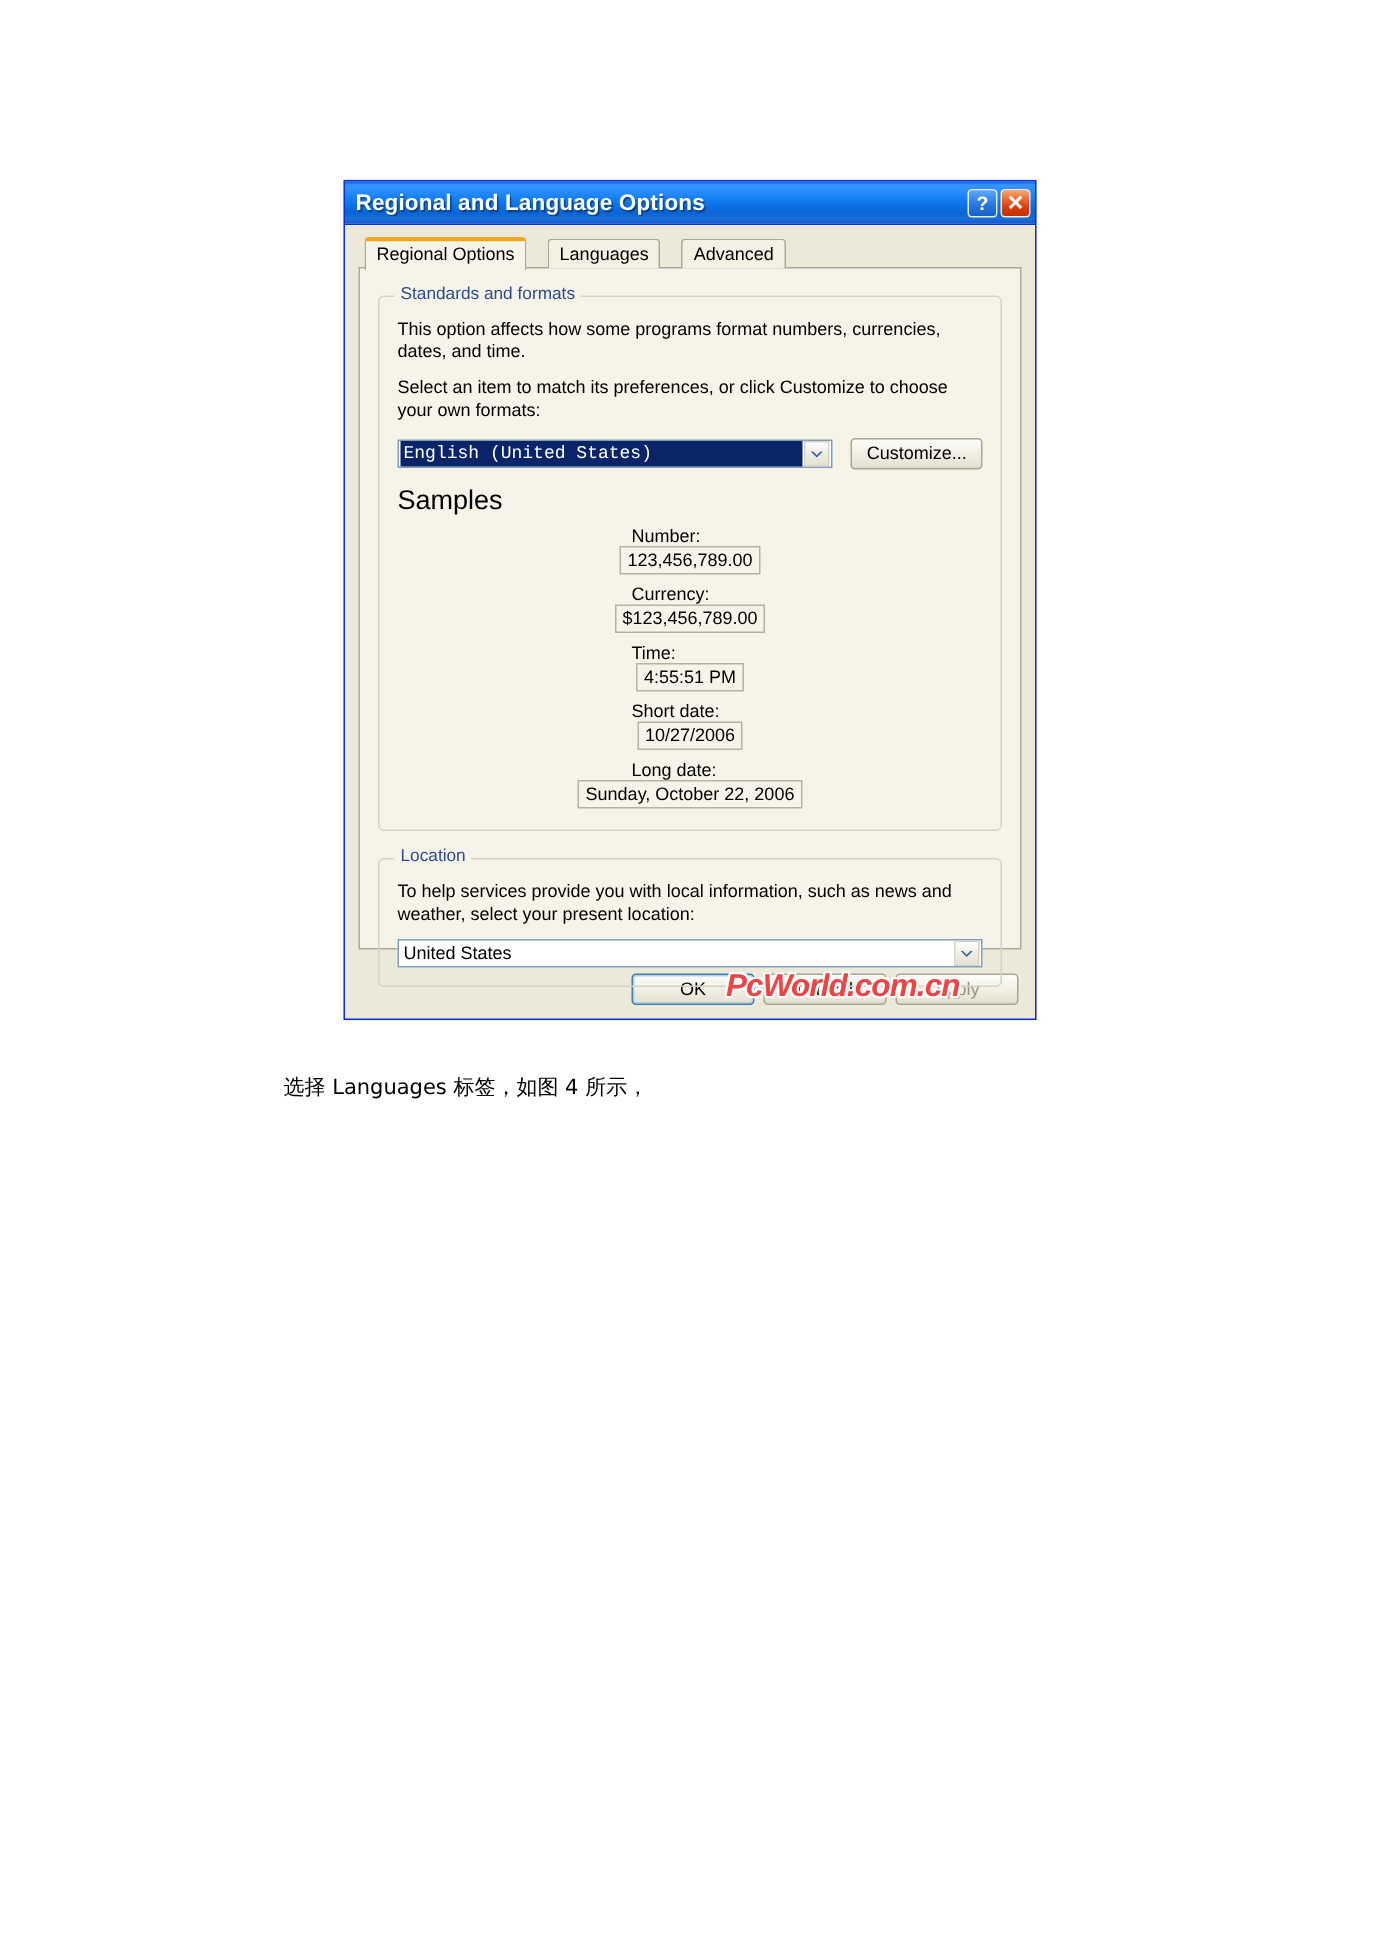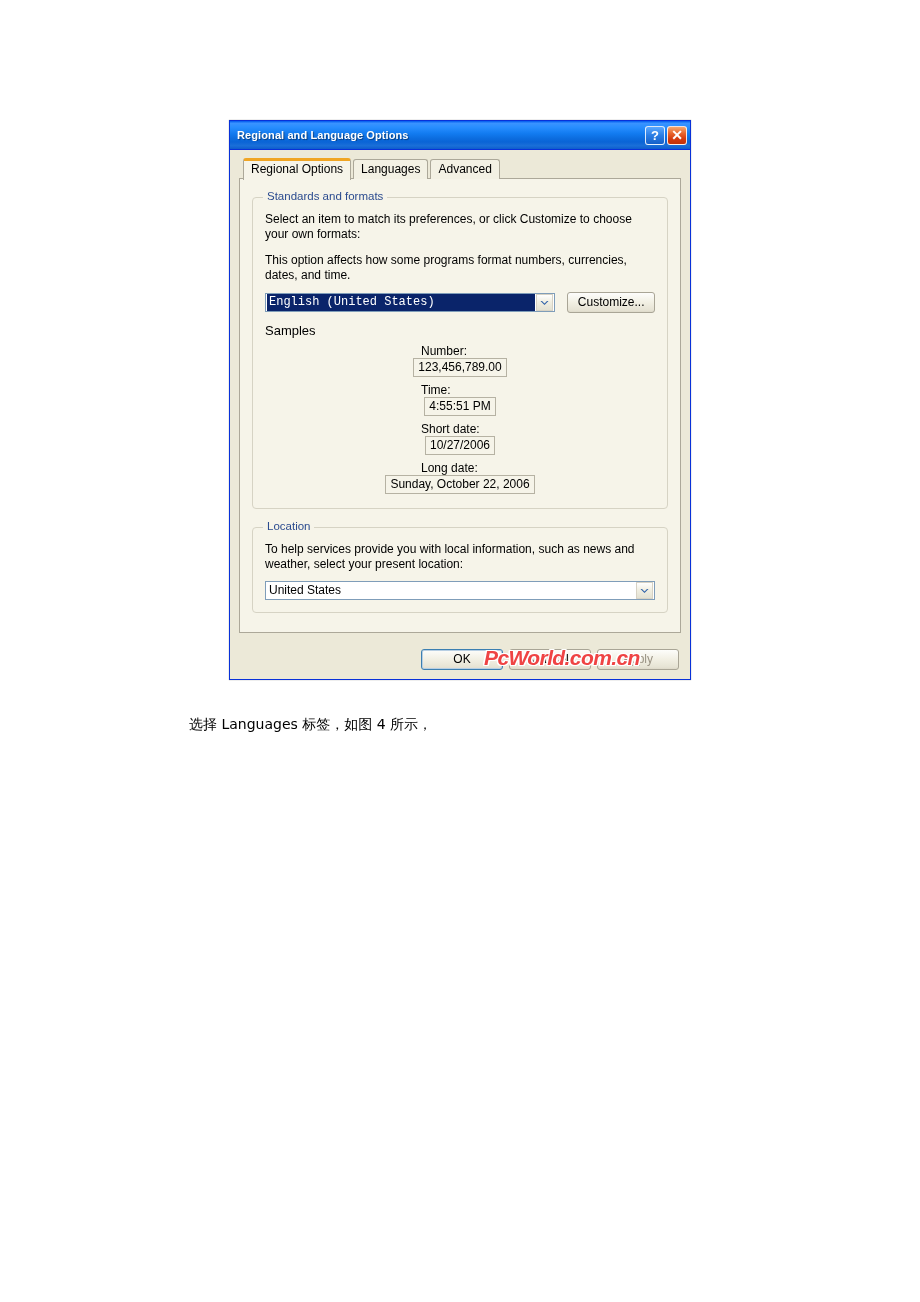--- a/index.html
+++ b/index.html
@@ -35,21 +35,21 @@
         #0c6ddf 62%, #0a64d6 75%, #1a6fd8 88%, #0e5ccd 100%);
     display: flex;
     align-items: center;
     position: relative;
     border-bottom: 1px solid #0831d9;
     box-sizing: border-box;
     padding: 0 3px 0 7px;
   }
   .title-text {
     color: #ffffff;
-    font-size: 11px;
+    font-size: 15px;
     font-weight: bold;
     letter-spacing: 0.1px;
     text-shadow: 1px 1px 1px rgba(0,0,0,0.45);
     flex: 1;
     white-space: nowrap;
     overflow: hidden;
   }
   .title-buttons {
     display: flex;
     align-items: center;
@@ -94,21 +94,21 @@
     z-index: 3;
   }
   .tab {
     font-size: 12px;
     color: #000000;
     padding: 2px 7px 3px 7px;
     background: #f3f1e4;
     border: 1px solid #aca899;
     border-bottom: none;
     border-radius: 3px 3px 0 0;
-    margin-right: 2px;
+    margin-right: 14px;
     line-height: 14px;
     cursor: default;
     box-sizing: border-box;
     height: 20px;
   }
   .tab.active {
     background: #f6f4e9;
     border-top: 3px solid #f0a524;
     padding-top: 1px;
     height: 22px;
@@ -240,21 +240,21 @@
     border: 1px solid #b6b2a3;
     box-sizing: border-box;
     font-size: 12px;
     line-height: 17px;
     padding: 0 4px;
     color: #000;
     overflow: hidden;
     white-space: nowrap;
   }
   .samples-title {
-    font-size: 13px;
+    font-size: 18px;
     margin: 4px 0 6px 0;
   }
 
   
   .footer {
     position: absolute;
     left: 0;
     right: 0;
     bottom: 8px;
     display: flex;
@@ -317,42 +317,46 @@
       <div class="tab active">Regional Options</div>
       <div class="tab">Languages</div>
       <div class="tab">Advanced</div>
     </div>
 
     <div class="tabpanel">
 
       <div class="groupbox">
         <div class="legend">Standards and formats</div>
 
+        <p class="para">This option affects how some programs format numbers, currencies, dates, and time.</p>
         <p class="para tight">Select an item to match its preferences, or click Customize to choose your own formats:</p>
-        <p class="para">This option affects how some programs format numbers, currencies, dates, and time.</p>
 
         <div class="row" style="margin-bottom:10px;">
           <div class="combo selected" style="width:292px;font-family:Liberation Mono, monospace;">
             <span class="val">English (United States)</span>
             <span class="arrowbtn">
               <svg width="9" height="6" viewBox="0 0 9 6" aria-hidden="true">
                   <path d="M0.5 1 L4.5 5 L8.5 1 L7 1 L4.5 3.5 L2 1 Z" fill="#2c5fa8"></path>
                 </svg>
             </span>
           </div>
           <div class="btn" style="margin-left:12px;width:88px;">Customize...</div>
         </div>
 
         <div class="samples-title">Samples</div>
 
         <div class="sample-row">
           <div class="sample-label">Number:</div>
           <div class="sample-field">123,456,789.00</div>
         </div>
         <div class="sample-row">
+          <div class="sample-label">Currency:</div>
+          <div class="sample-field">$123,456,789.00</div>
+        </div>
+        <div class="sample-row">
           <div class="sample-label">Time:</div>
           <div class="sample-field">4:55:51 PM</div>
         </div>
         <div class="sample-row">
           <div class="sample-label">Short date:</div>
           <div class="sample-field">10/27/2006</div>
         </div>
         <div class="sample-row" style="margin-bottom:2px;">
           <div class="sample-label">Long date:</div>
           <div class="sample-field">Sunday, October 22, 2006</div>

